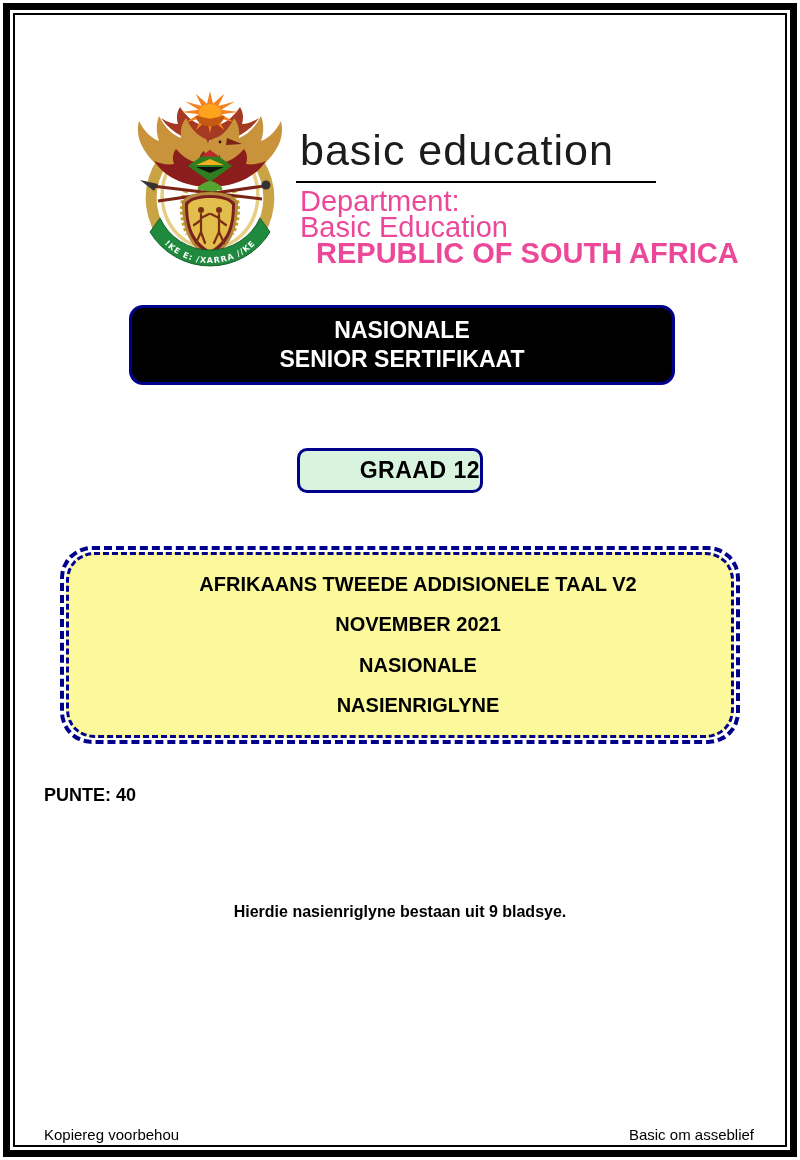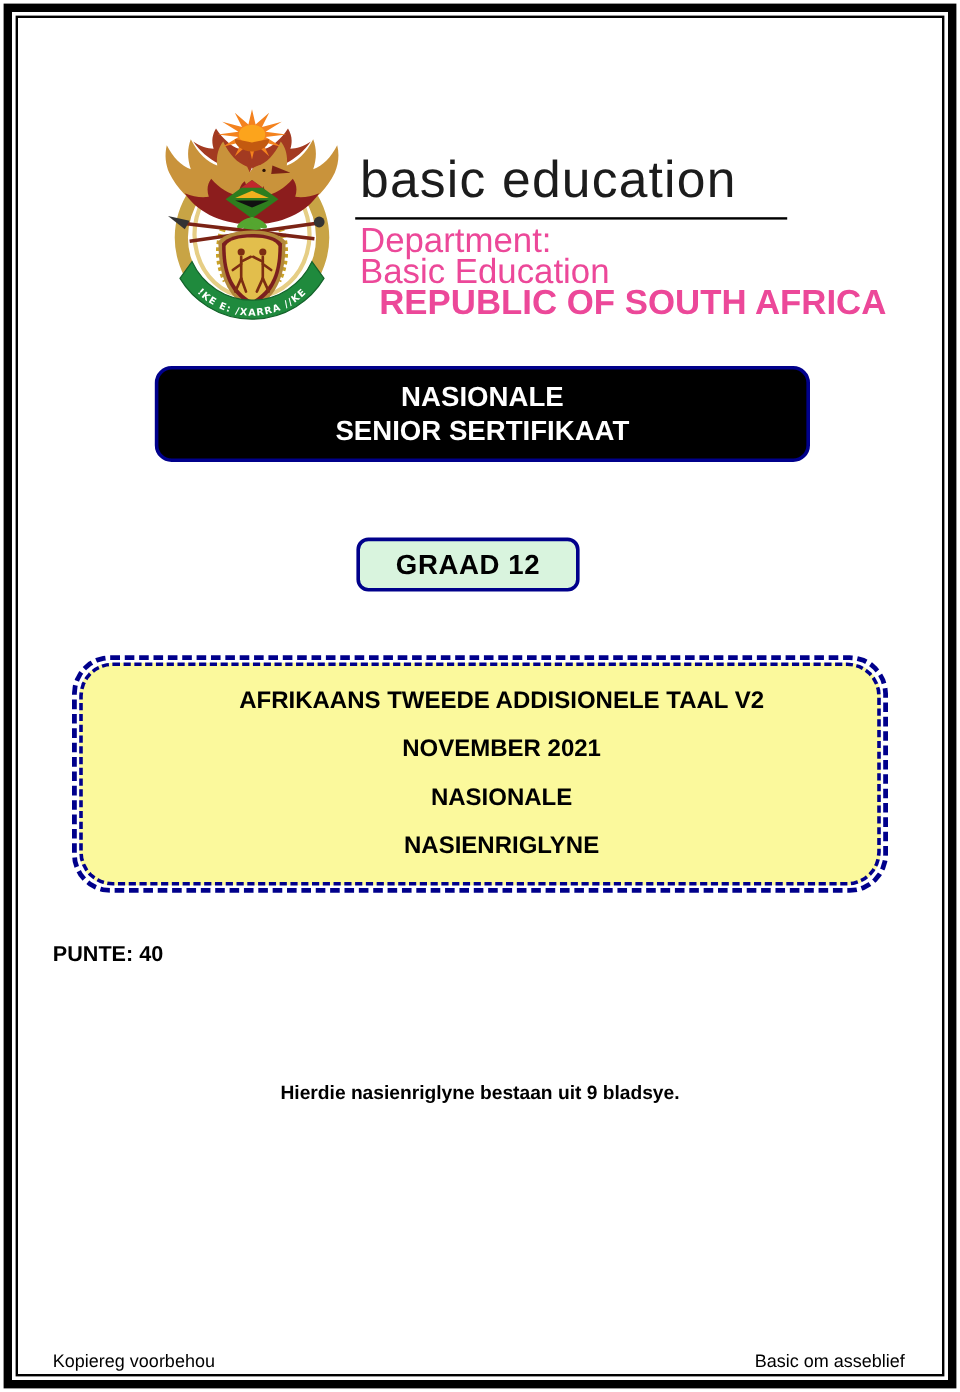--- a/index.html
+++ b/index.html
@@ -20,21 +20,21 @@
   .dept-block{position:absolute;left:300px;top:188px;font-size:29px;line-height:26px;color:#ec4899;}
   .dept-bold{font-weight:bold;margin-left:16px;}
 
   .nsc-banner{position:absolute;left:129px;top:305px;width:546px;height:80px;
     background:var(--banner-bg);border:3px solid var(--navy);border-radius:14px;
     color:#fff;font-weight:bold;font-size:23px;line-height:29px;
     display:flex;flex-direction:column;align-items:center;justify-content:center;text-align:center;}
 
   .grade-badge{position:absolute;left:297px;top:448px;width:186px;height:45px;
     background:var(--grade-bg);border:3px solid var(--navy);border-radius:10px;
-    display:flex;align-items:center;justify-content:center;
+    display:flex;align-items:center;justify-content:flex-end;
     font-weight:bold;font-size:23px;letter-spacing:.5px;}
 
   .exam-box{position:absolute;left:60px;top:546px;width:680px;height:198px;
     border:4px dashed var(--navy);border-radius:32px;}
   .exam-box-inner{position:absolute;inset:2px;border:3px dashed var(--navy);border-radius:28px;
     background:var(--exam-bg);display:flex;flex-direction:column;justify-content:space-evenly;
     align-items:center;font-weight:bold;font-size:20px;text-align:center;padding-left:36px;}
 
   .marks{position:absolute;left:44px;top:785px;font-weight:bold;font-size:18px;}
   .note{position:absolute;left:0;right:0;top:903px;text-align:center;font-weight:bold;font-size:16px;}

